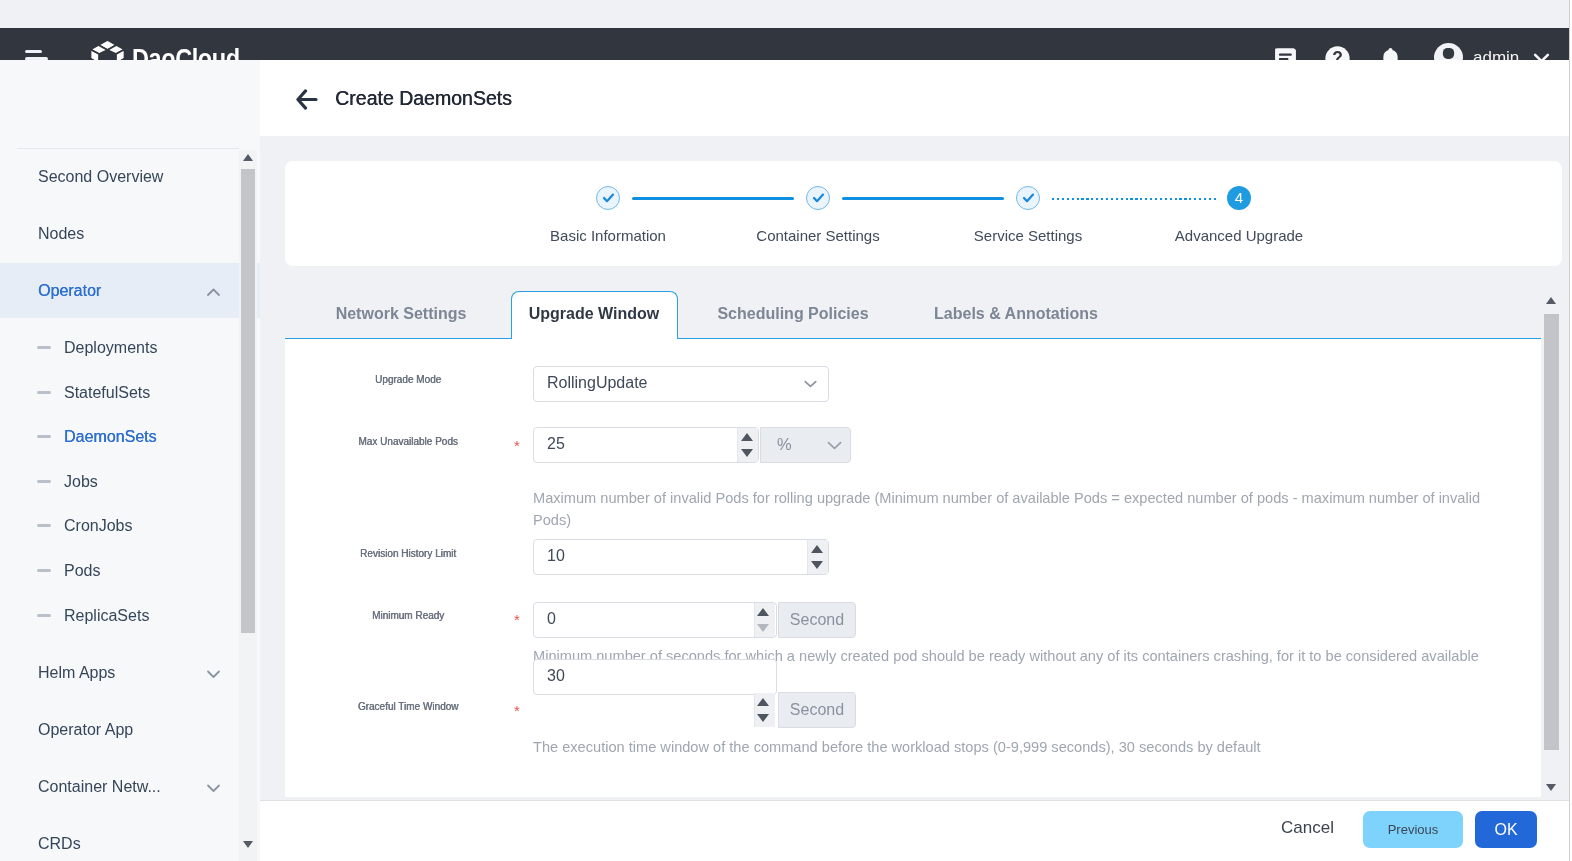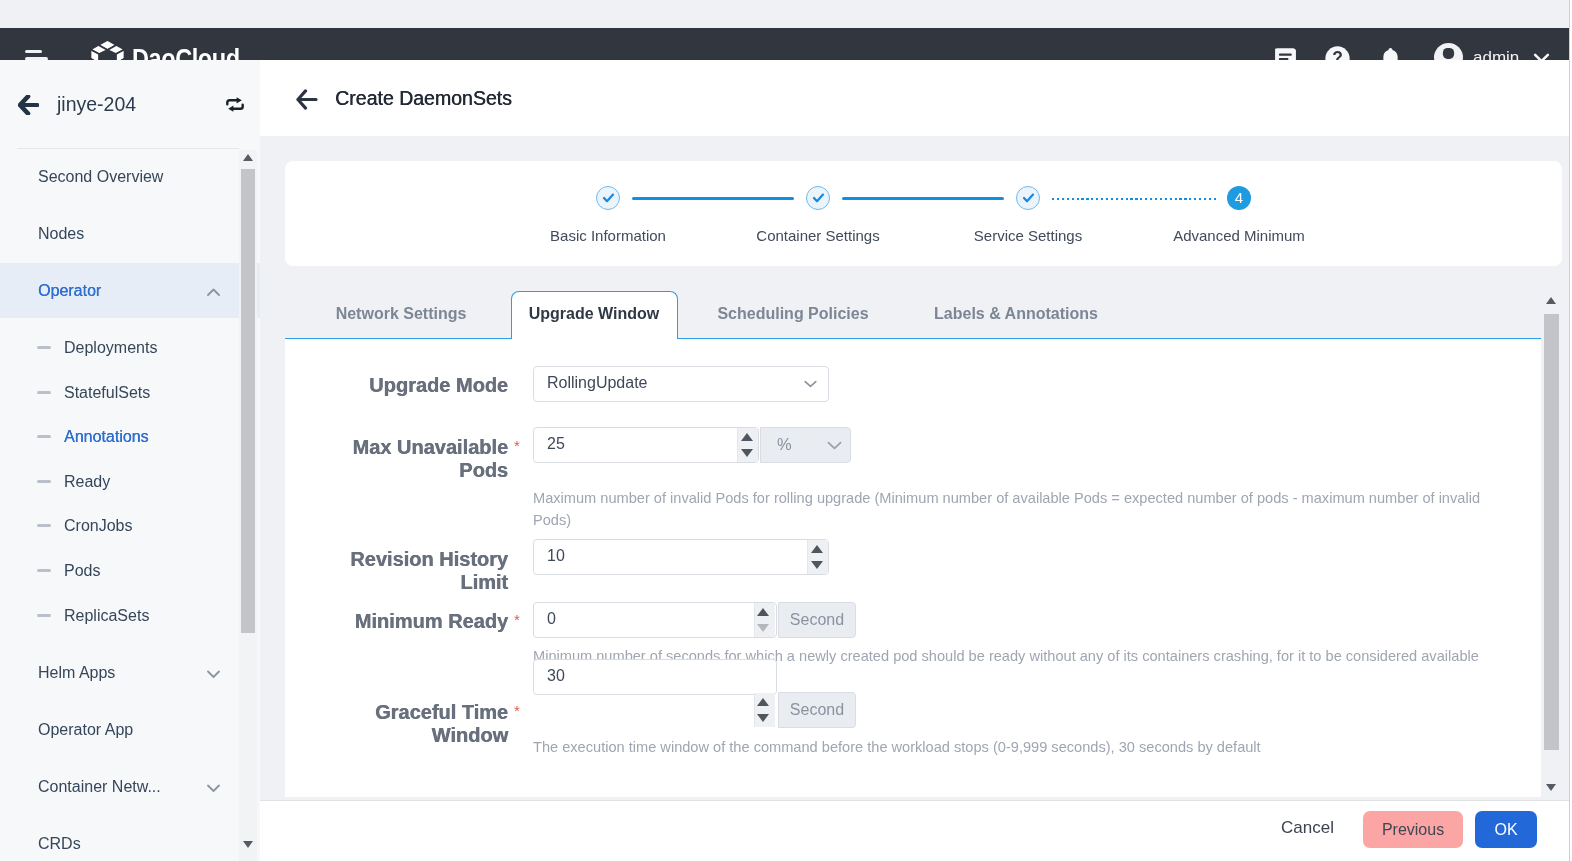--- a/index.html
+++ b/index.html
@@ -41,39 +41,39 @@
   .steplinedot { position:absolute; top:197.5px; height:2.5px; background:repeating-linear-gradient(90deg,#1090e0 0 2.2px,transparent 2.2px 4.9px); }
   .steplabel { position:absolute; top:227px; font-size:15px; color:#414b5a; text-align:center; width:200px; }
 
   
   #tabline { left:285px; top:338px; width:1256px; height:2px; background:#2a9fe2; }
   #activetab { left:511px; top:291px; width:167px; height:48px; background:#fff; border:1px solid #2a9fe2; border-bottom:none; border-radius:8px 8px 0 0; }
   .tabtxt { position:absolute; top:305px; font-size:16px; font-weight:700; color:#7d8694; text-shadow:none; text-align:center; }
 
   
   #formarea { left:285px; top:339px; width:1256px; height:458px; background:#fff; }
-  .flabel { position:absolute; font-size:20px; font-weight:700; color:#68707d; text-shadow:0.45px 0 0 #68707d; text-align:right; }
+  .flabel { position:absolute; font-size:10px; font-weight:400; color:#68707d; text-shadow:0.45px 0 0 #68707d; text-align:center; }
   .star { position:absolute; color:#e2574c; font-size:15px; text-shadow:none; }
   .inputbox { position:absolute; background:#fff; border:1px solid #d9dde3; border-radius:4px; font-size:16px; color:#3f4959; }
   .itext { position:absolute; left:13px; top:7px; }
   .addon { position:absolute; background:#e9ecf1; border:1px solid #d9dde3; border-radius:0 4px 4px 0; color:#8b929f; font-size:16px; }
   .desc { position:absolute; font-size:14.6px; color:#9fa6b1; line-height:22px; }
   .spin { position:absolute; }
   .tri-up { width:0; height:0; border-left:6.5px solid transparent; border-right:6.5px solid transparent; border-bottom:8px solid #50565f; }
   .spincol { position:absolute; width:21px; height:34px; background:#eef0f3; border-left:1px solid #e3e6ea; }
   .tri-dn { width:0; height:0; border-left:6.5px solid transparent; border-right:6.5px solid transparent; border-top:8px solid #50565f; }
 
   
   #csb { left:1541px; top:291px; width:21px; height:506px; background:#f0f1f4; }
   #csb .thumb { position:absolute; left:3px; top:23px; width:15px; height:436px; background:#c2c4c9; }
 
   
   #footer { left:260px; top:800px; width:1312px; height:61px; background:#fff; border-top:1px solid #dfe1e5; }
   #cancel { position:absolute; left:1281px; top:818px; font-size:17px; color:#3b4350; }
-  #prev { position:absolute; left:1363px; top:811px; width:100px; height:37px; background:#fca5a5; border-radius:7px; color:#3f4654; font-size:16px; text-align:center; line-height:37px; }
+  #prev { position:absolute; left:1363px; top:811px; width:100px; height:37px; background:#7dd3fc; border-radius:7px; color:#3f4654; font-size:13px; text-align:center; line-height:37px; }
   #ok { position:absolute; left:1475px; top:811px; width:62px; height:37px; background:#2268d9; border-radius:7px; color:#fff; font-size:16px; text-align:center; line-height:37px; }
 
   
   #rightstrip { left:1569px; top:0; width:3px; height:861px; background:#fff; border-left:1px solid #cdced1; }
 </style>
 </head>
 <body>
 
 <div id="topbar" class="abs">
   <div id="burger" class="abs" style="left:25px; top:21px; width:23px; height:19px;">
@@ -117,51 +117,38 @@
     <rect x="8.9" y="4.9" width="11.2" height="11" rx="4.6" fill="#32363e"></rect>
     <ellipse cx="14.4" cy="21.3" rx="9.4" ry="4" fill="#32363e"></ellipse>
   </svg>
   <div id="admintxt" class="abs">admin</div>
   <svg class="abs" style="left:1533px; top:24px;" width="17" height="12" viewBox="0 0 16 10">
     <polyline points="2,2 8,8 14,2" fill="none" stroke="#f5f7f9" stroke-width="2.4" stroke-linecap="round" stroke-linejoin="round"></polyline>
   </svg>
 </div>
 
 <div id="sidebar" class="abs">
-  <div id="sbheader">
-    <svg class="abs" style="left:18px; top:35px;" width="21" height="20" viewBox="0 0 21 20">
-      <path d="M10 1.5 L2 10 L10 18.5" fill="none" stroke="#243447" stroke-width="4.6" stroke-linecap="round" stroke-linejoin="round"></path>
-      <path d="M3 10 L19.3 10" fill="none" stroke="#243447" stroke-width="4.2" stroke-linecap="round"></path>
-    </svg>
-    <div class="abs" style="left:57px; top:33px; font-size:19.5px; color:#2d3b4e; font-weight:500;">jinye-204</div>
-    <svg class="abs" style="left:226px; top:36px;" width="18" height="17" viewBox="0 0 18 17">
-      <path d="M1.3,8.2 L1.3,6.6 Q1.3,4.3 3.6,4.3 L11,4.3" fill="none" stroke="#1c2026" stroke-width="2.4" stroke-linecap="round"></path>
-      <polygon points="10.6,1.2 15.8,4.3 10.6,7.4" fill="#1c2026"></polygon>
-      <path d="M16.7,8.8 L16.7,10.4 Q16.7,12.7 14.4,12.7 L7,12.7" fill="none" stroke="#1c2026" stroke-width="2.4" stroke-linecap="round"></path>
-      <polygon points="7.4,9.6 2.2,12.7 7.4,15.8" fill="#1c2026"></polygon>
-    </svg>
-  </div>
   <div id="sbdivider"></div>
   <div id="wlband"></div>
 
   <div class="mi" style="top:108px;">Second Overview</div>
   <div class="mi" style="top:165px;">Nodes</div>
   <div class="mi blue" style="top:222px;">Operator</div>
   <svg class="chev" style="left:206px; top:227px;" width="15" height="10" viewBox="0 0 15 10">
       <polyline points="2,8 7.5,2.5 13,8" fill="none" stroke="#8a94a3" stroke-width="1.8" stroke-linecap="round" stroke-linejoin="round"></polyline>
     </svg>
 
   <div class="dash" style="top:286px;"></div>
     <div class="mi sub" style="top:279px;">Deployments</div>
   <div class="dash" style="top:331px;"></div>
     <div class="mi sub" style="top:324px;">StatefulSets</div>
   <div class="dash" style="top:375px;"></div>
-    <div class="mi sub blue" style="top:368px;">Annotations</div>
+    <div class="mi sub blue" style="top:368px;">DaemonSets</div>
   <div class="dash" style="top:420px;"></div>
-    <div class="mi sub" style="top:413px;">Ready</div>
+    <div class="mi sub" style="top:413px;">Jobs</div>
   <div class="dash" style="top:464px;"></div>
     <div class="mi sub" style="top:457px;">CronJobs</div>
   <div class="dash" style="top:509px;"></div>
     <div class="mi sub" style="top:502px;">Pods</div>
   <div class="dash" style="top:554px;"></div>
     <div class="mi sub" style="top:547px;">ReplicaSets</div>
 
   <div class="mi" style="top:604px;">Helm Apps</div>
   <svg class="chev" style="left:206px; top:609px;" width="15" height="10" viewBox="0 0 15 10">
       <polyline points="2,2.5 7.5,8 13,2.5" fill="none" stroke="#8a94a3" stroke-width="1.8" stroke-linecap="round" stroke-linejoin="round"></polyline>
@@ -199,21 +186,21 @@
   </svg>
 <svg class="abs" style="left:1022px; top:192px;" width="13" height="12" viewBox="0 0 13 12">
     <polyline points="2,6 5,9.2 11,2.6" fill="none" stroke="#1a87dd" stroke-width="2.2" stroke-linecap="round" stroke-linejoin="round"></polyline>
   </svg>
 <div class="stepline" style="left:632px; width:162px;"></div>
 <div class="stepline" style="left:842px; width:162px;"></div>
 <div class="steplinedot" style="left:1052px; width:164px;"></div>
 <div class="steplabel" style="left:508px;">Basic Information</div>
 <div class="steplabel" style="left:718px;">Container Settings</div>
 <div class="steplabel" style="left:928px;">Service Settings</div>
-<div class="steplabel" style="left:1139px;">Advanced Minimum</div>
+<div class="steplabel" style="left:1139px;">Advanced Upgrade</div>
 
 <div id="tabline" class="abs"></div>
 <div id="activetab" class="abs"></div>
 <div class="tabtxt" style="left:301px; width:200px;">Network Settings</div>
 <div class="tabtxt" style="left:494px; width:200px; color:#2f3844;">Upgrade Window</div>
 <div class="tabtxt" style="left:693px; width:200px;">Scheduling Policies</div>
 <div class="tabtxt" style="left:916px; width:200px;">Labels &amp; Annotations</div>
 
 <div id="formarea" class="abs"></div>
 

